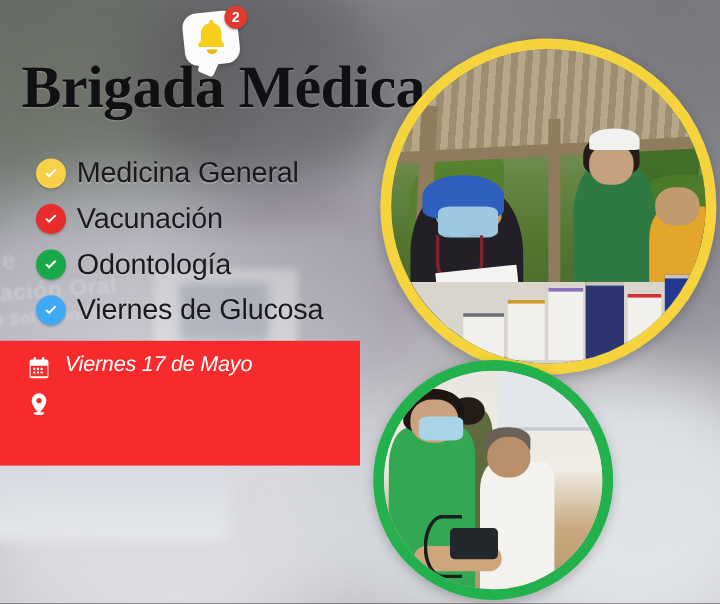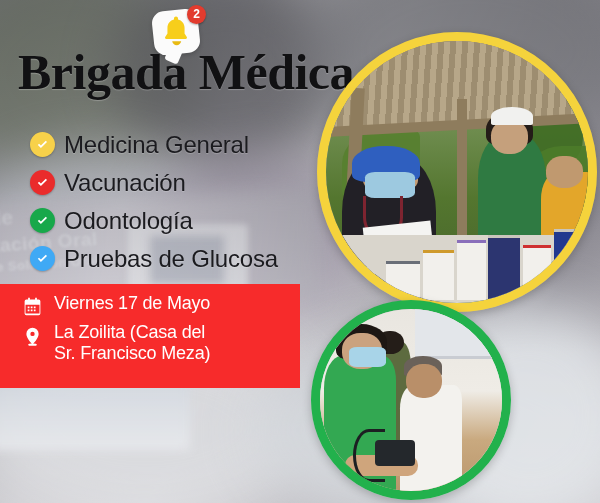--- a/index.html
+++ b/index.html
@@ -93,21 +93,21 @@
   .srv .lbl{
     font-size:24px;color:#1b1b1f;font-weight:400;letter-spacing:-.2px;white-space:nowrap;
     text-shadow:0 1px 1px rgba(255,255,255,.22);
   }
 
   
   .info{
     position:absolute;left:0;top:284px;width:300px;height:104px;
     background:#f72b2b;color:#fff;padding:9px 0 0 0;box-sizing:border-box;
   }
-  .irow{display:flex;align-items:flex-start;padding-left:19px;margin-bottom:3px;}
+  .irow{display:flex;align-items:flex-start;padding-left:19px;margin-bottom:3px;font-style:italic;}
   .irow .ico{width:26px;height:26px;flex:none;margin-right:9px;display:flex;align-items:center;justify-content:center;}
   .irow .ico svg{width:21px;height:21px;fill:#fff;}
   .irow .txt{font-size:18px;line-height:21px;letter-spacing:-.2px;}
   .irow.loc .ico{margin-top:1px;}
 
   
   .circ{position:absolute;border-radius:50%;overflow:hidden;}
   .circ-top{
     left:317px;top:32px;width:280px;height:280px;
     border:9px solid #f5d33c;box-sizing:border-box;
@@ -233,43 +233,39 @@
           </svg>
       </span>
       <span class="lbl">Odontología</span>
     </div>
     <div class="srv">
       <span class="tick" style="background:#3fa9f5">
         <svg viewBox="0 0 16 16">
             <path d="M6.3 11.6 3 8.4l1.3-1.3 2 2 5.2-5.2L12.8 5.2z" fill="#fff"></path>
           </svg>
       </span>
-      <span class="lbl">Pruebas de Glucosa</span>
+      <span class="lbl">Viernes de Glucosa</span>
     </div>
   </div>
 
   <div class="info">
     <div class="irow">
       <span class="ico">
         <svg viewBox="0 0 24 24">
             <path d="M7 2h2v2h6V2h2v2h2a2 2 0 0 1 2 2v14a2 2 0 0 1-2 2H5a2 2 0 0 1-2-2V6a2 2 0 0 1 2-2h2V2zm13 8H4v10h16V10zM6.5 12h2v2h-2v-2zm3.5 0h2v2h-2v-2zm3.5 0h2v2h-2v-2zM6.5 15.5h2v2h-2v-2zm3.5 0h2v2h-2v-2zm3.5 0h2v2h-2v-2z"></path>
           </svg>
       </span>
       <span class="txt">Viernes 17 de Mayo</span>
     </div>
     <div class="irow loc">
       <span class="ico">
         <svg viewBox="0 0 24 24">
             <path d="M12 2a7 7 0 0 0-7 7c0 5 7 12 7 12s7-7 7-12a7 7 0 0 0-7-7zm0 4.5A2.5 2.5 0 1 1 12 11.5a2.5 2.5 0 0 1 0-5z"></path>
             <ellipse cx="12" cy="21.3" rx="5" ry="1.4"></ellipse>
           </svg>
-      </span>
-      <span class="txt">
-        <span>La Zoilita (Casa del</span><br>
-        <span>Sr. Francisco Meza)</span>
       </span>
     </div>
   </div>
 
   <div class="circ circ-top">
     <div class="ph">
       <div class="t-sky"></div>
       <div class="t-leaf tl1"></div>
       <div class="t-leaf tl2"></div>
       <div class="t-leaf tl3"></div>

